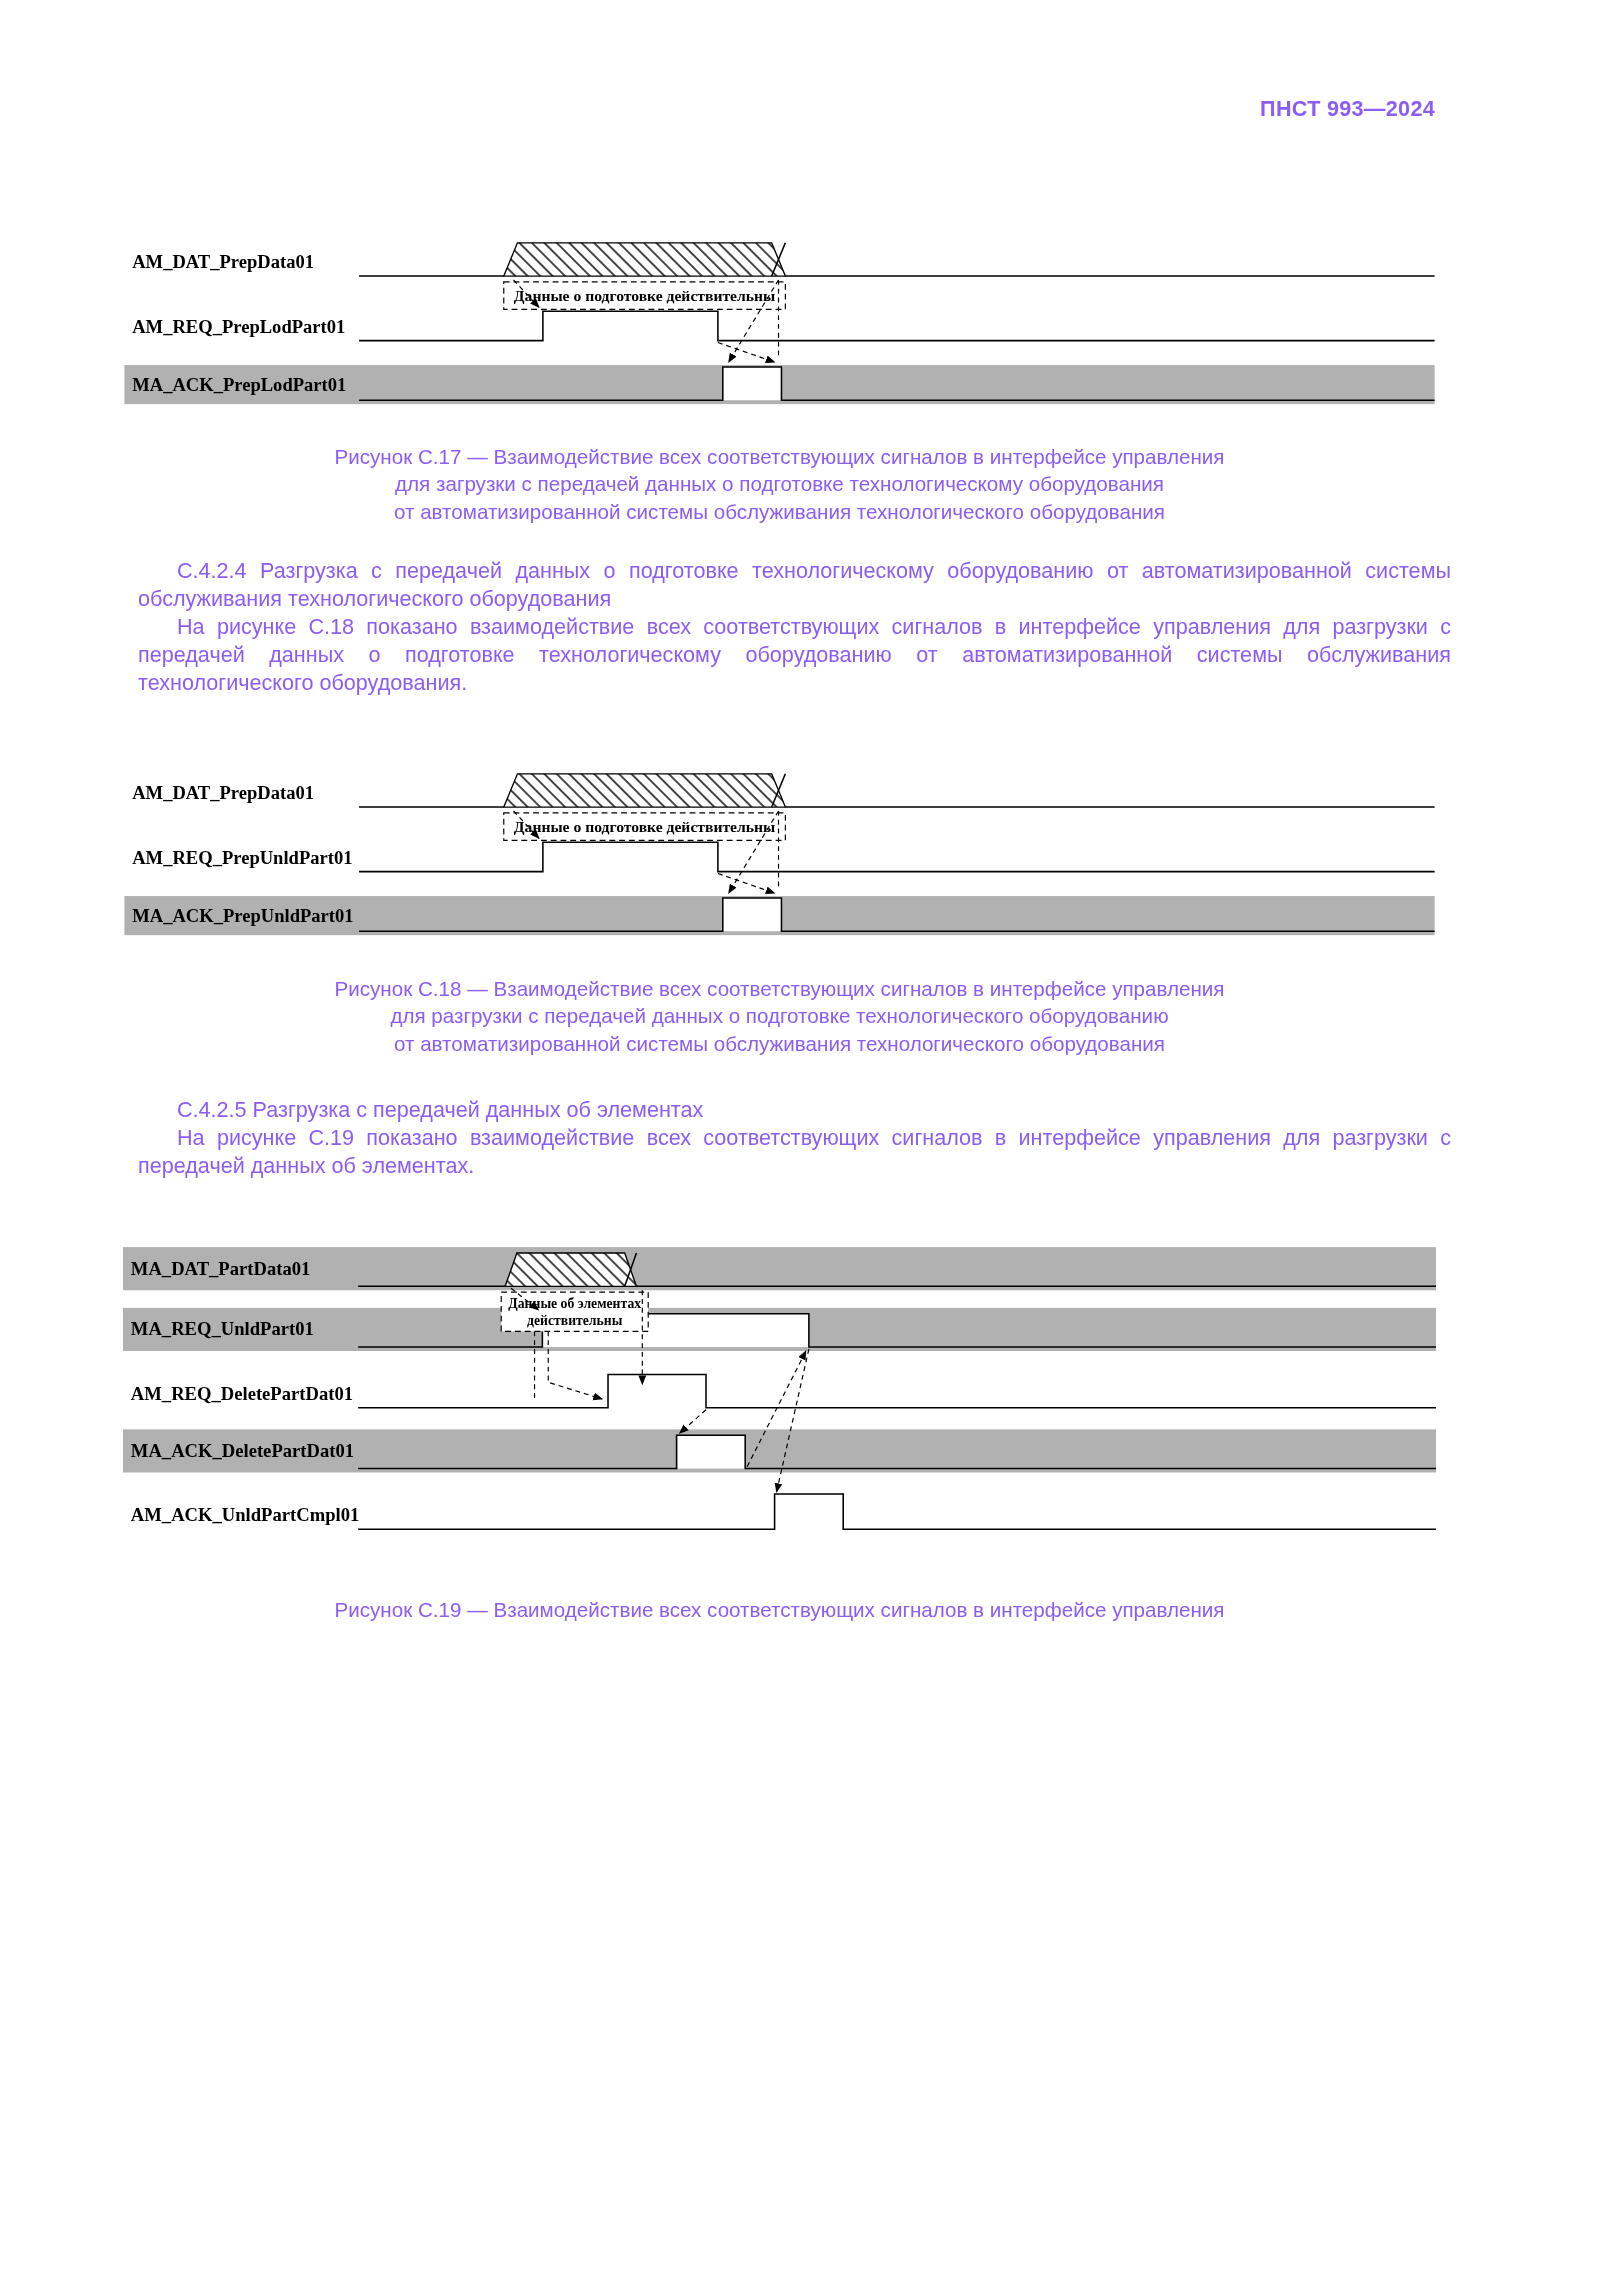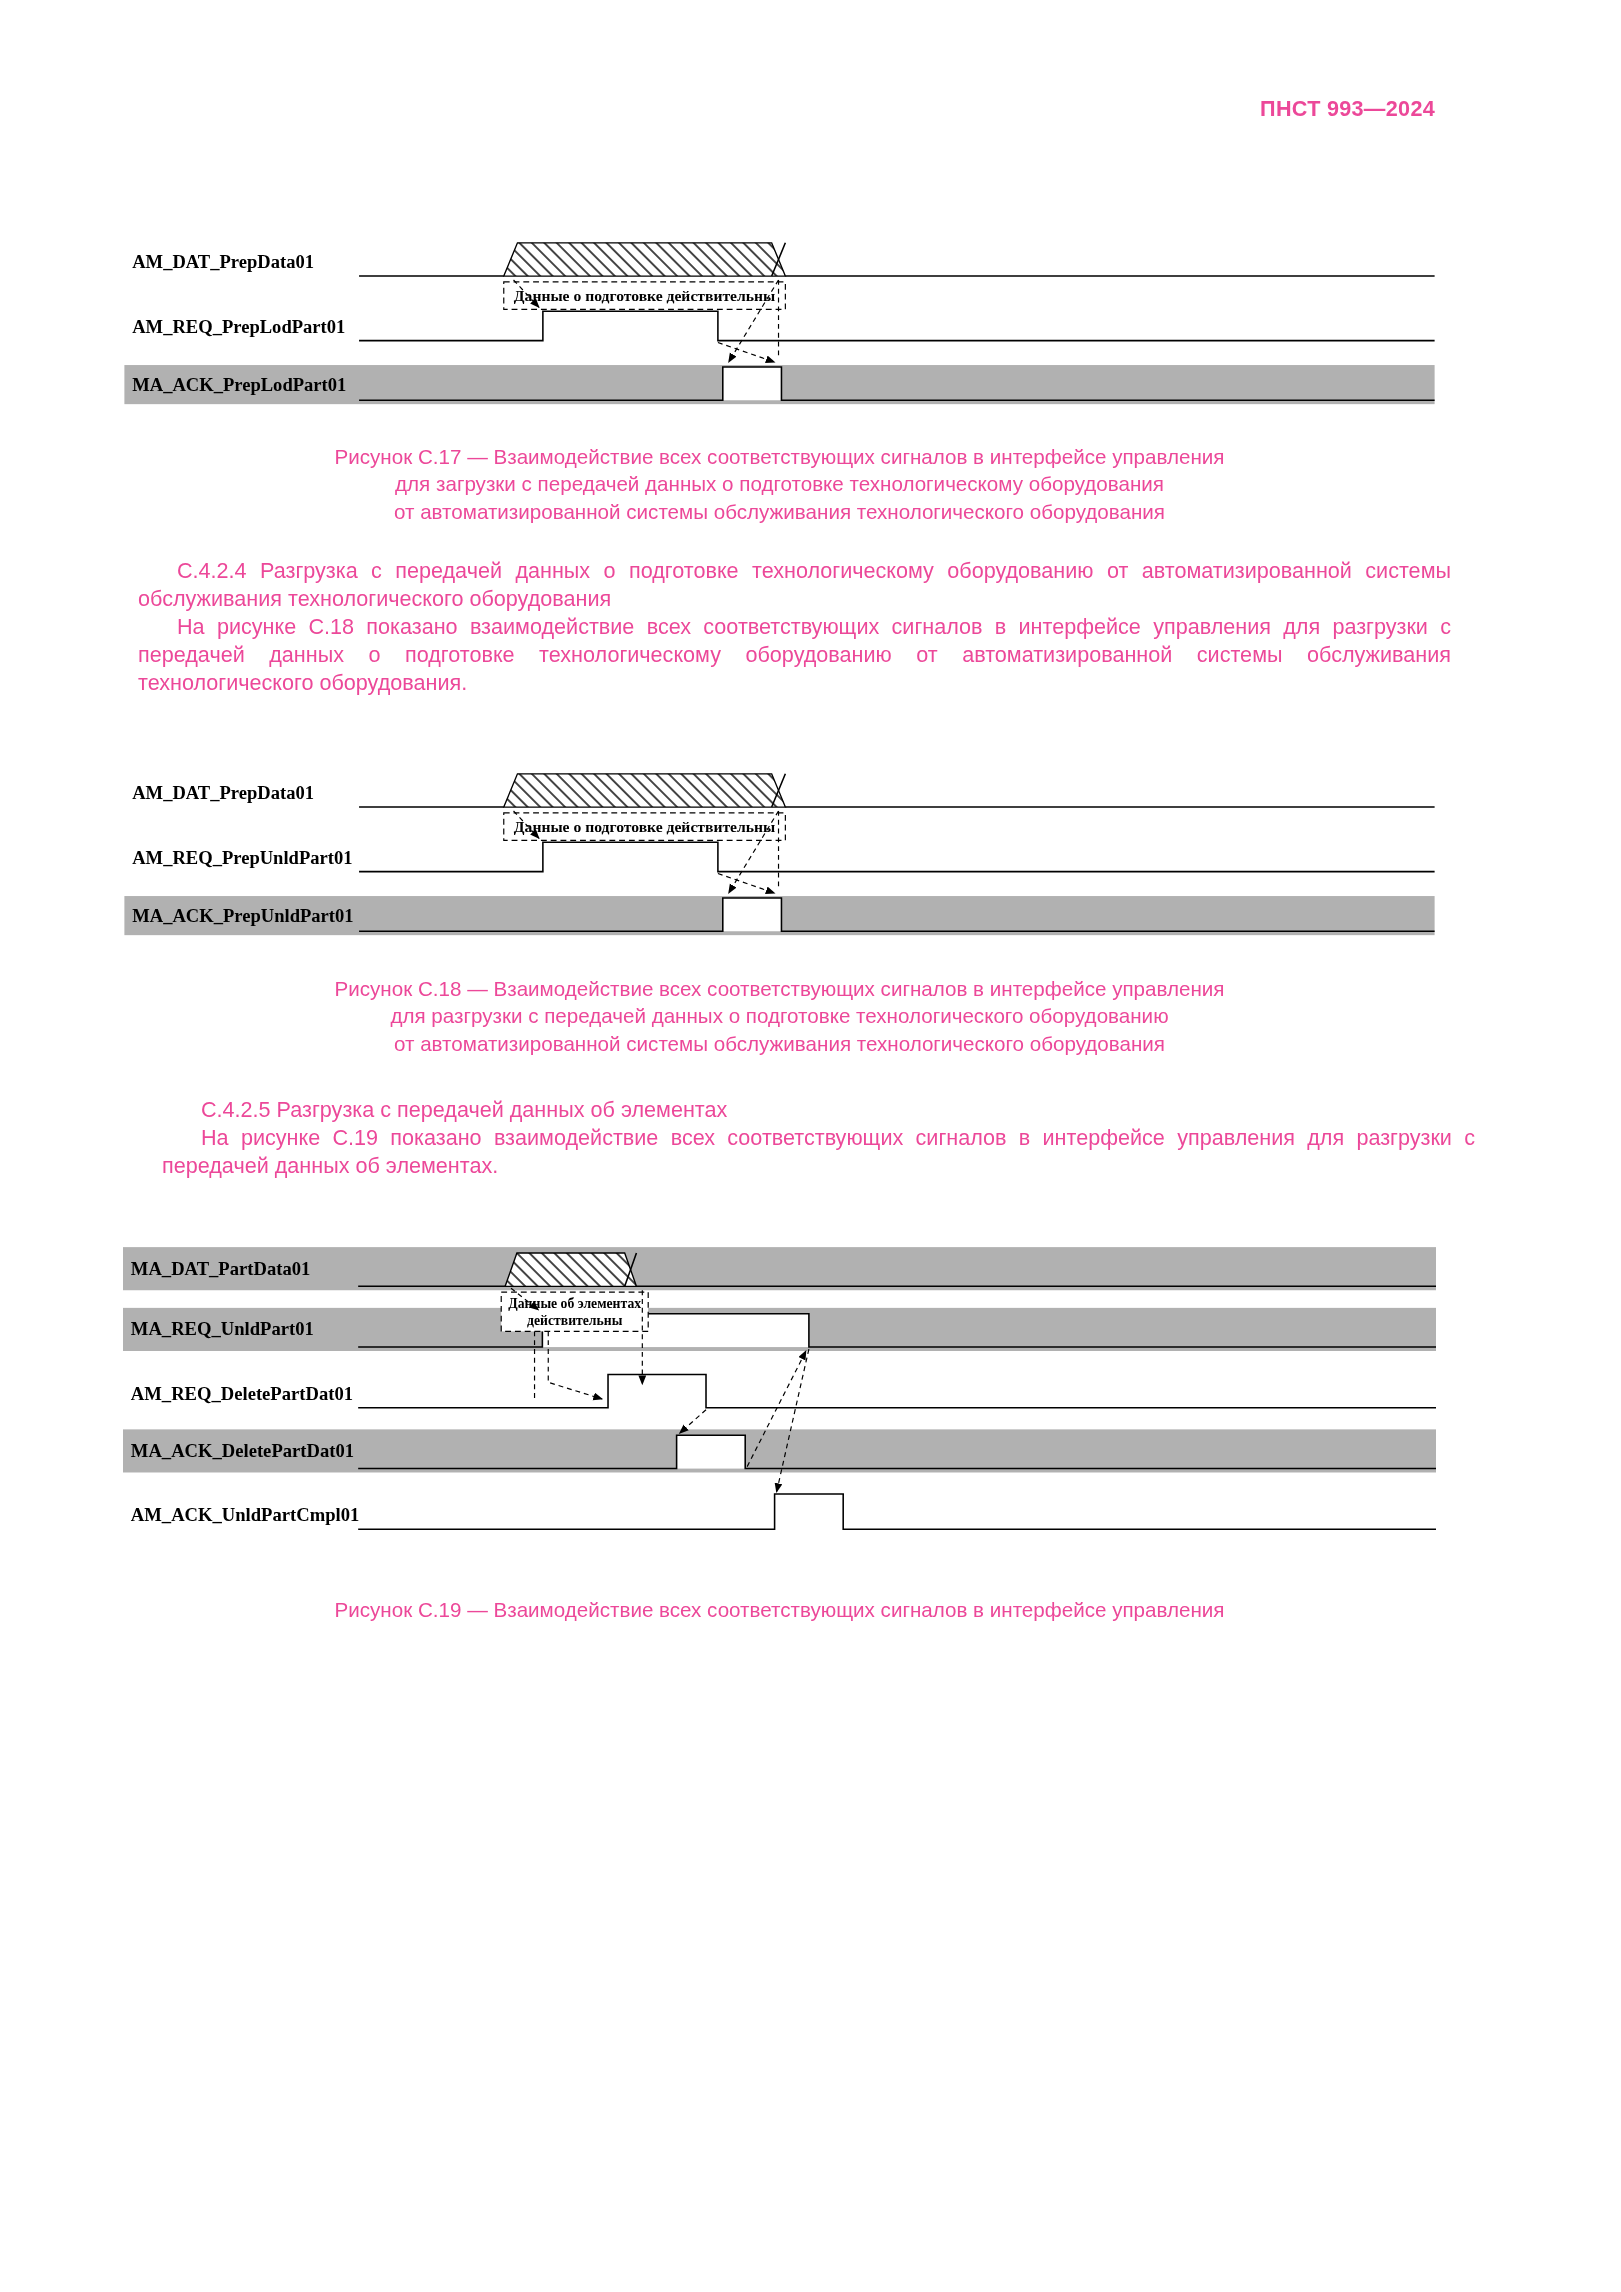--- a/index.html
+++ b/index.html
@@ -2,21 +2,21 @@
 <html lang="ru"><head>
 <meta charset="utf-8">
 <style>
   * { margin:0; padding:0; box-sizing:border-box; }
   html, body { background:#ffffff; }
   .page {
     position:relative;
     width:1621px; height:1812px;
     background:#ffffff;
     font-family:"Liberation Sans", sans-serif;
-    color:#ec4899;
+    color:#8b5cf6;
     overflow:hidden;
     margin:0 auto;
   }
   .abs { position:absolute; }
   .header {
     top:96px; right:186px;
     font-weight:bold; font-size:21.6px;
     letter-spacing:0.3px;
   }
   .fig { left:123px; }
@@ -26,21 +26,21 @@
   .caption {
     left:123px; width:1313px;
     text-align:center;
     font-size:20.6px; line-height:27.4px;
   }
   .cap17 { top:443px; }
   .cap18 { top:975px; }
   .cap19 { top:1596px; }
   .section { left:138px; width:1313px; }
   .sec424 { top:557px; }
-  .sec425 { top:1096px;margin-left:24px; }
+  .sec425 { top:1096px; }
   .body-p {
     font-size:21.6px; line-height:28px;
     text-align:justify; text-indent:39px;
   }
   .pagenum { top:2056px; right:186px; font-size:21.6px; }
 
   
   .sig    { stroke:#000; stroke-width:1.6; fill:none; }
   .grayband { fill:#b1b1b1; }
   .hatchbase { fill:#ffffff; stroke:none; }

